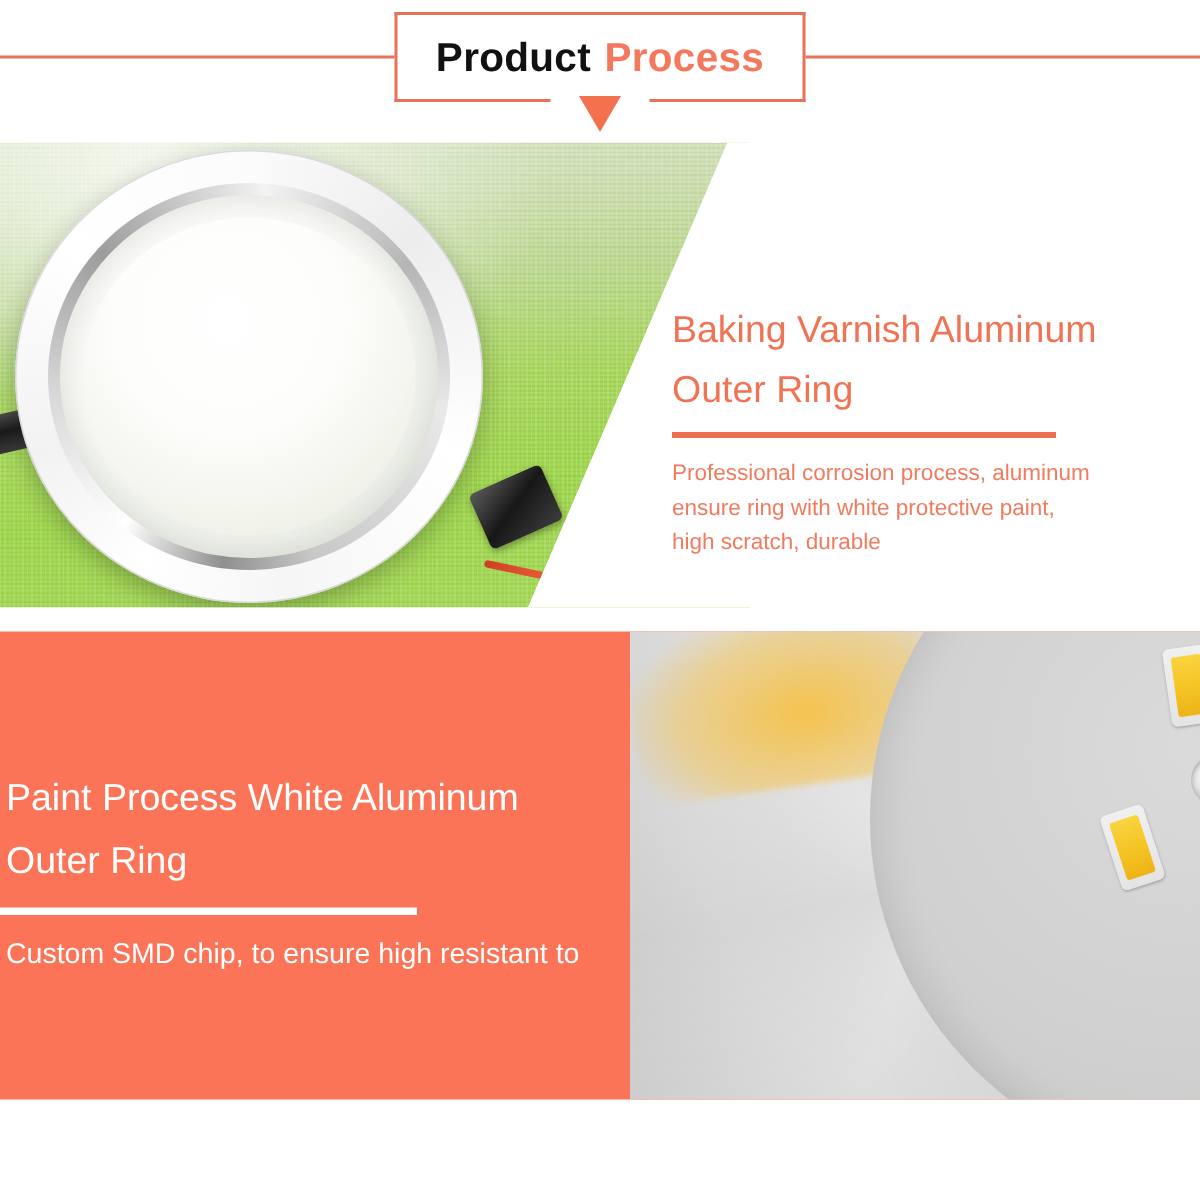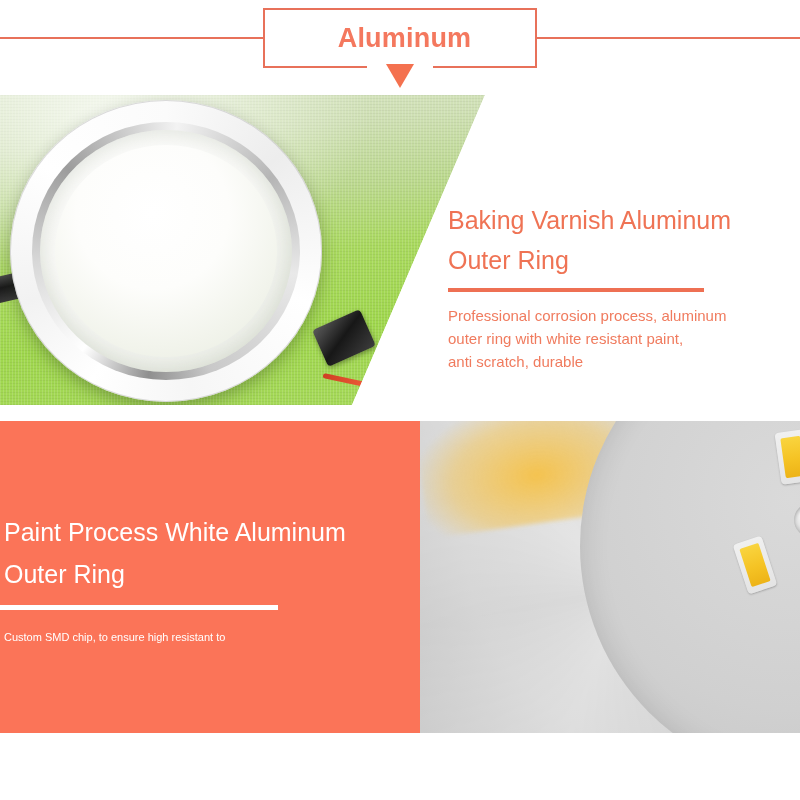--- a/index.html
+++ b/index.html
@@ -171,41 +171,42 @@
   }
   .hole{
     position:absolute;width:34px;height:34px;border-radius:50%;
     background:radial-gradient(circle at 38% 32%,#ffffff,#e3e3e3 45%,#b9b9b9 78%,#9d9d9d 100%);
     box-shadow:inset 0 2px 4px rgba(0,0,0,.30);
   }
 
   .p2-text{position:absolute;left:0;top:90px;width:436px;}
   .p2-head{color:#ffffff;font-size:25px;line-height:42px;white-space:nowrap;padding-left:4px;}
   .p2-bar{width:278px;height:5px;background:#ffffff;margin-top:10px;}
-  .p2-body{color:#ffffff;font-size:11px;line-height:22px;margin-top:16px;padding-left:4px;}
+  .p2-body{color:#ffffff;font-size:19px;line-height:22px;margin-top:16px;padding-left:4px;}
 </style>
 </head>
 <body>
 
 <div class="page">
 
   <div class="header">
     <div class="hdr-rule left"></div>
     <div class="hdr-rule right"></div>
 
     <div class="hdr-box">
       <span class="edge e-top"></span>
       <span class="edge e-left"></span>
       <span class="edge e-right"></span>
       <span class="edge e-bot-l"></span>
       <span class="edge e-bot-r"></span>
     </div>
 
     <div class="hdr-title">
-      <span class="w2">Aluminum</span>
+      <span class="w1">Product</span>
+      <span class="w2">Process</span>
     </div>
 
     <div class="hdr-tri"></div>
   </div>
 
   <div class="panel1">
 
     <div class="p1-photo">
       <div class="p1-bg"></div>
       <div class="p1-haze"></div>
@@ -223,22 +224,22 @@
       <div class="p1-wedge"></div>
       <div class="p1-wedge2"></div>
     </div>
 
     <div class="p1-text">
       <div class="p1-head">Baking Varnish Aluminum</div>
       <div class="p1-head">Outer Ring</div>
       <div class="p1-bar"></div>
       <div class="p1-body">
         <div>Professional corrosion process, aluminum</div>
-        <div>outer ring with white resistant paint,</div>
-        <div>anti scratch, durable</div>
+        <div>ensure ring with white protective paint,</div>
+        <div>high scratch, durable</div>
       </div>
     </div>
   </div>
 
   <div class="panel2">
 
     <div class="p2-text">
       <div class="p2-head">Paint Process White Aluminum</div>
       <div class="p2-head">Outer Ring</div>
       <div class="p2-bar"></div>

